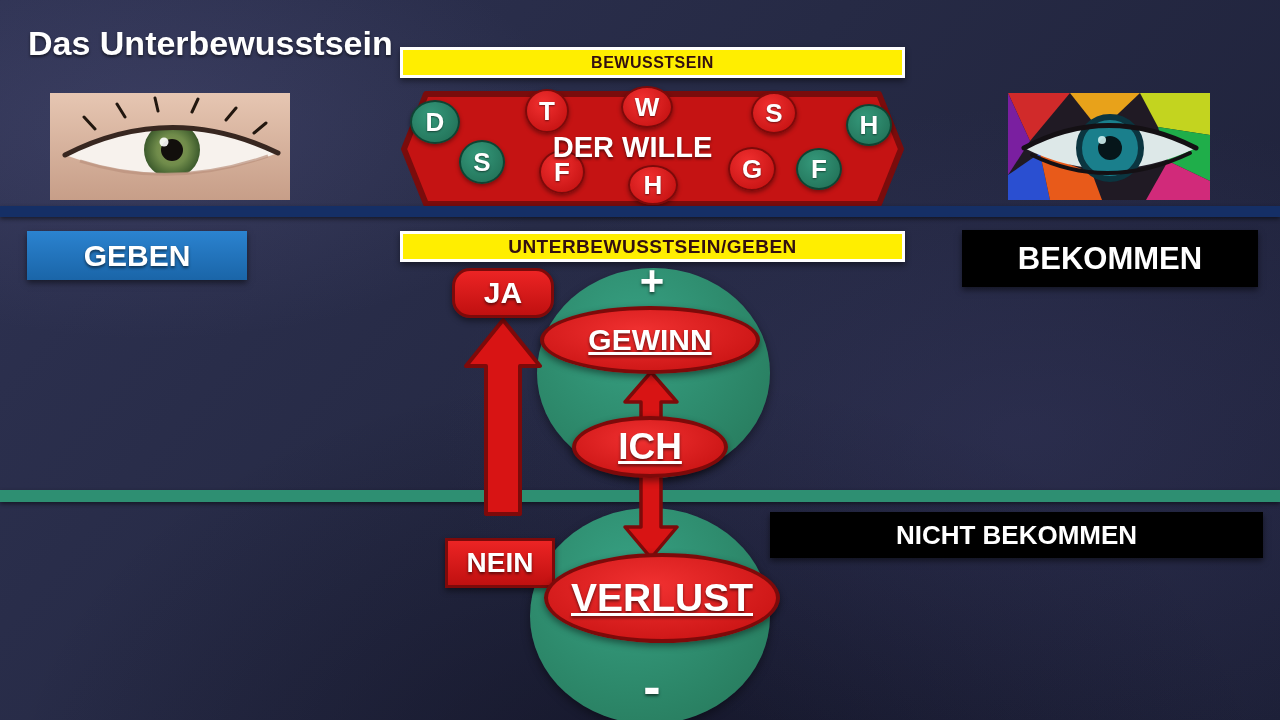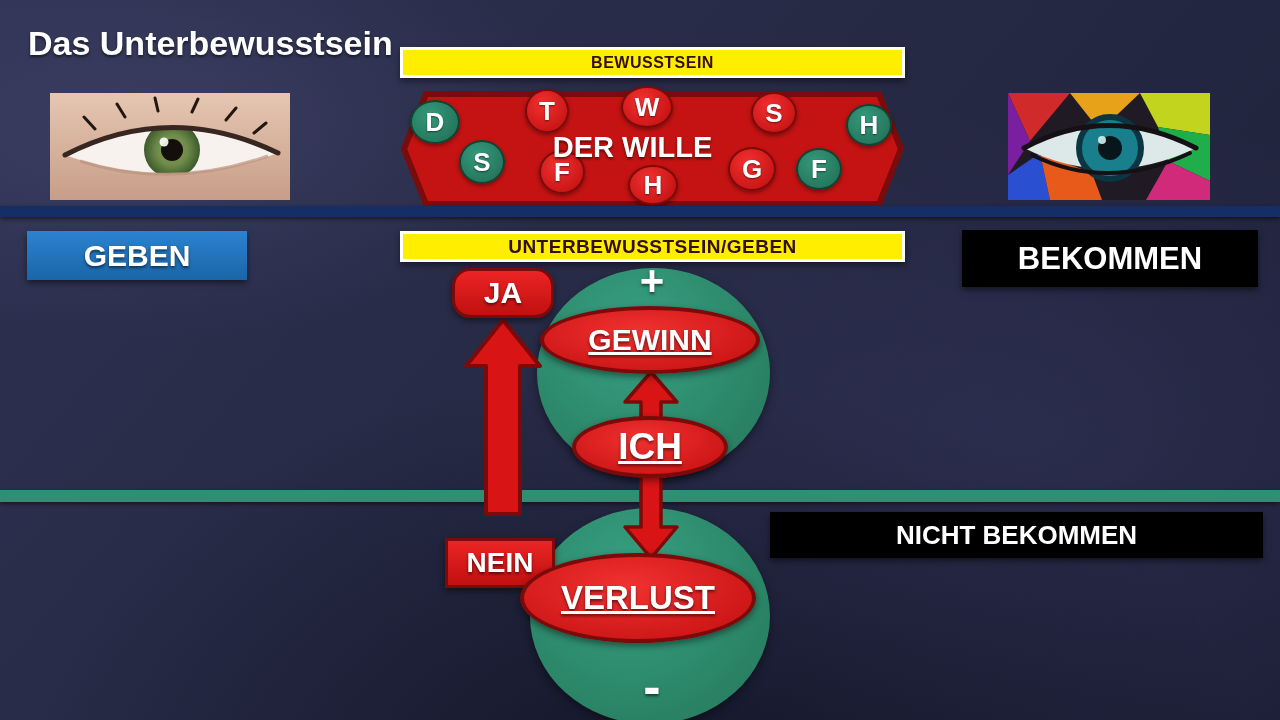--- a/index.html
+++ b/index.html
@@ -136,15 +136,15 @@
 </svg>
 
 <div class="abs ctr wtx box-red" style="left:452px;top:268px;width:102px;height:50px;font-size:30px;border-radius:18px;">JA</div>
 
 <div class="abs ctr wtx box-red" style="left:445px;top:505px;width:110px;height:50px;font-size:28px;margin-top:33px;">NEIN</div>
 
 <div class="abs ctr wtx ellipse-red" style="left:540px;top:306px;width:220px;height:68px;font-size:30px;">GEWINN</div>
 
 <div class="abs ctr wtx ellipse-red" style="left:572px;top:416px;width:156px;height:62px;font-size:37px;">ICH</div>
 
-<div class="abs ctr wtx ellipse-red" style="left:520px;top:553px;width:236px;height:90px;font-size:33px;">VERLUST</div>
+<div class="abs ctr wtx ellipse-red" style="left:544px;top:553px;width:236px;height:90px;font-size:39px;">VERLUST</div>
 
 <div class="abs ctr wtx black-box" style="left:770px;top:512px;width:493px;height:46px;font-size:26px;">NICHT BEKOMMEN</div>
 
 </body></html>

